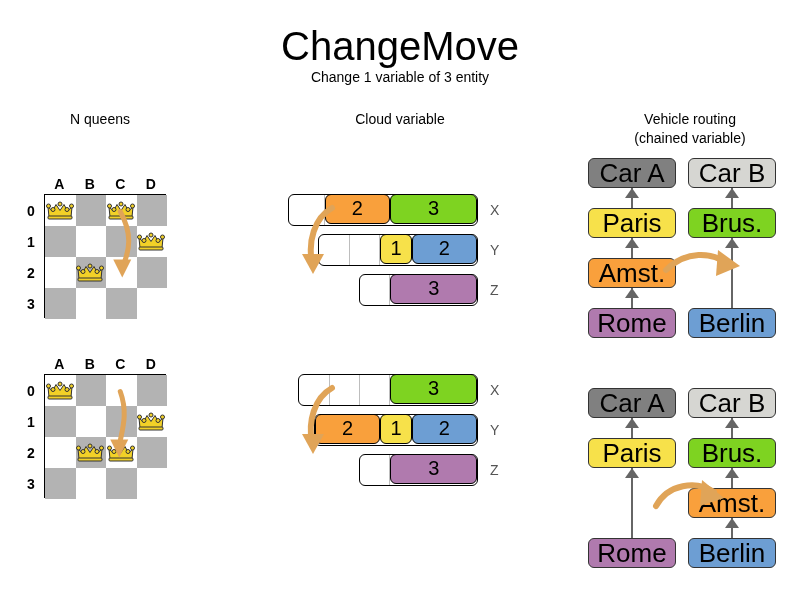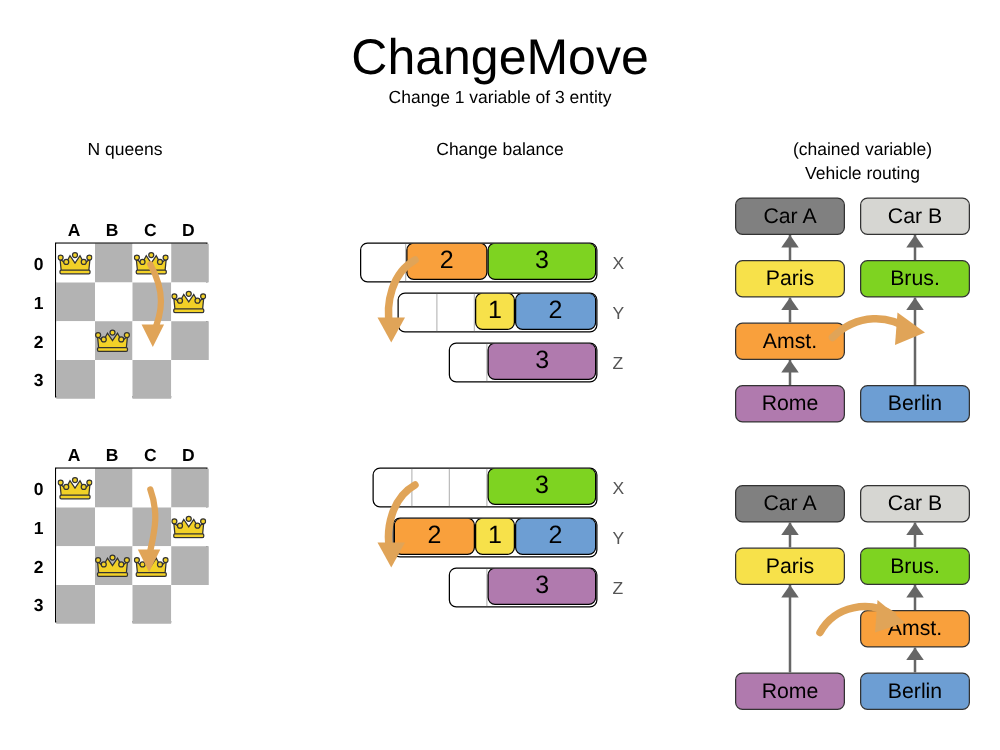--- a/index.html
+++ b/index.html
@@ -58,41 +58,41 @@
   .seg.filled{border:1.5px solid #000;border-radius:6px;margin:-1.5px 0;}
   .seg.empty{background:transparent;border-right:1px solid #bdbdbd;}
   .bar-label{
     position:absolute;font-size:14px;color:#555;line-height:32px;
   }
 
   
   .vnode{
     position:absolute;border:1.5px solid #333;border-radius:6px;
     box-sizing:border-box;display:flex;align-items:center;justify-content:center;
-    font-size:17px;color:#000;
+    font-size:26px;color:#000;
   }
   .vline{position:absolute;background:#666;width:2.5px;}
   .vhead{position:absolute;width:0;height:0;
     border-left:7px solid transparent;border-right:7px solid transparent;
     border-bottom:10px solid #666;}
 
   
   .arrow-svg{position:absolute;overflow:visible;}
 </style>
 </head>
 <body>
 
 <div class="abs" id="page-title">ChangeMove</div>
 <div class="abs" id="page-subtitle">Change 1 variable of 3 entity</div>
 
 <div class="abs col-head" id="head-nqueens">N queens</div>
-<div class="abs col-head" id="head-cloud">Change balance</div>
+<div class="abs col-head" id="head-cloud">Cloud variable</div>
 <div class="abs col-head" id="head-vrp">
+  <div>Vehicle routing</div>
   <div>(chained variable)</div>
-  <div>Vehicle routing</div>
 </div>
 
 <div class="abs board-wrap" id="nq-before" style="left:26px;top:176px;">
     <div class="board">
       <div class="cell white" style="left: 0px; top: 0px;"></div>
       <div class="cell gray" style="left: 30.5px; top: 0px;"></div>
       <div class="cell white" style="left: 61px; top: 0px;"></div>
       <div class="cell gray" style="left: 91.5px; top: 0px;"></div>
       <div class="cell gray" style="left: 0px; top: 31px;"></div>
       <div class="cell white" style="left: 30.5px; top: 31px;"></div>

